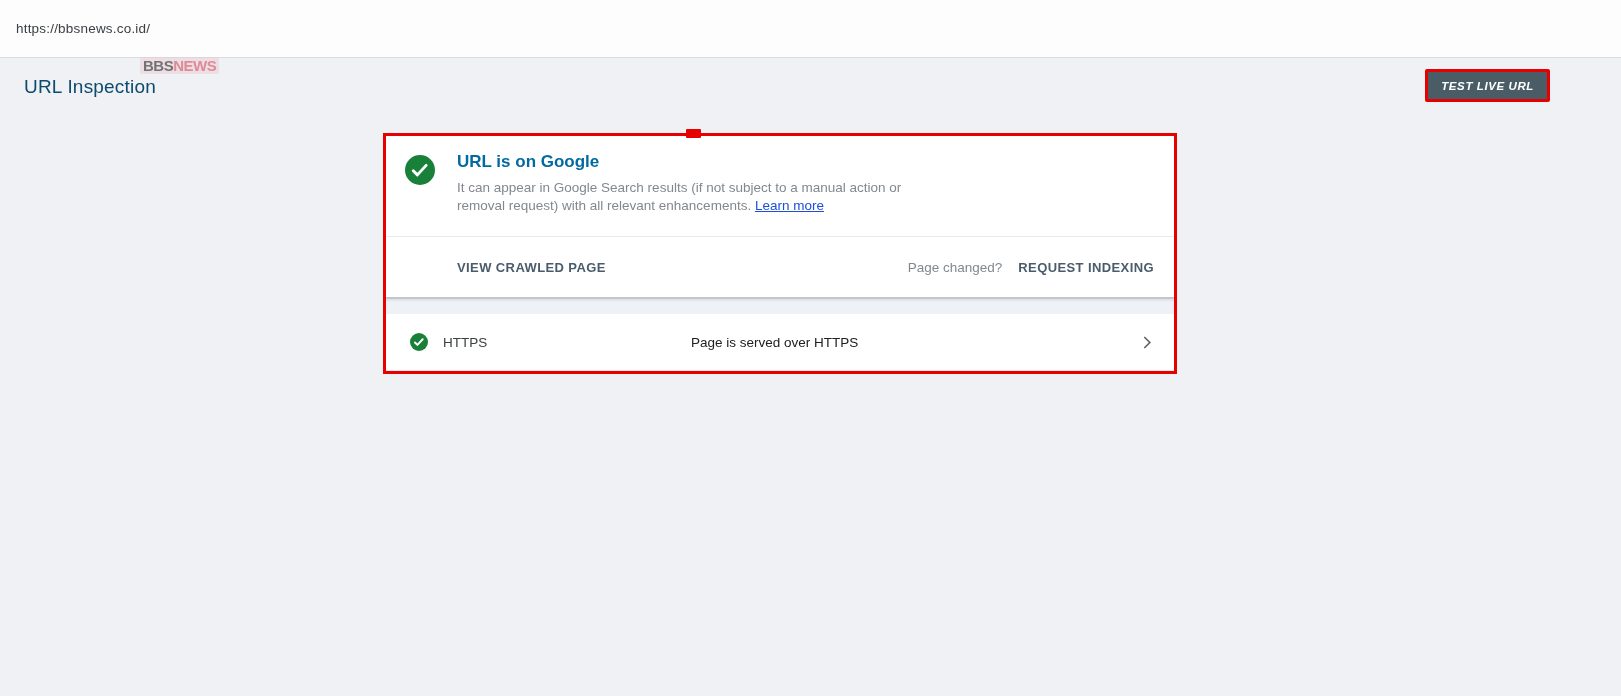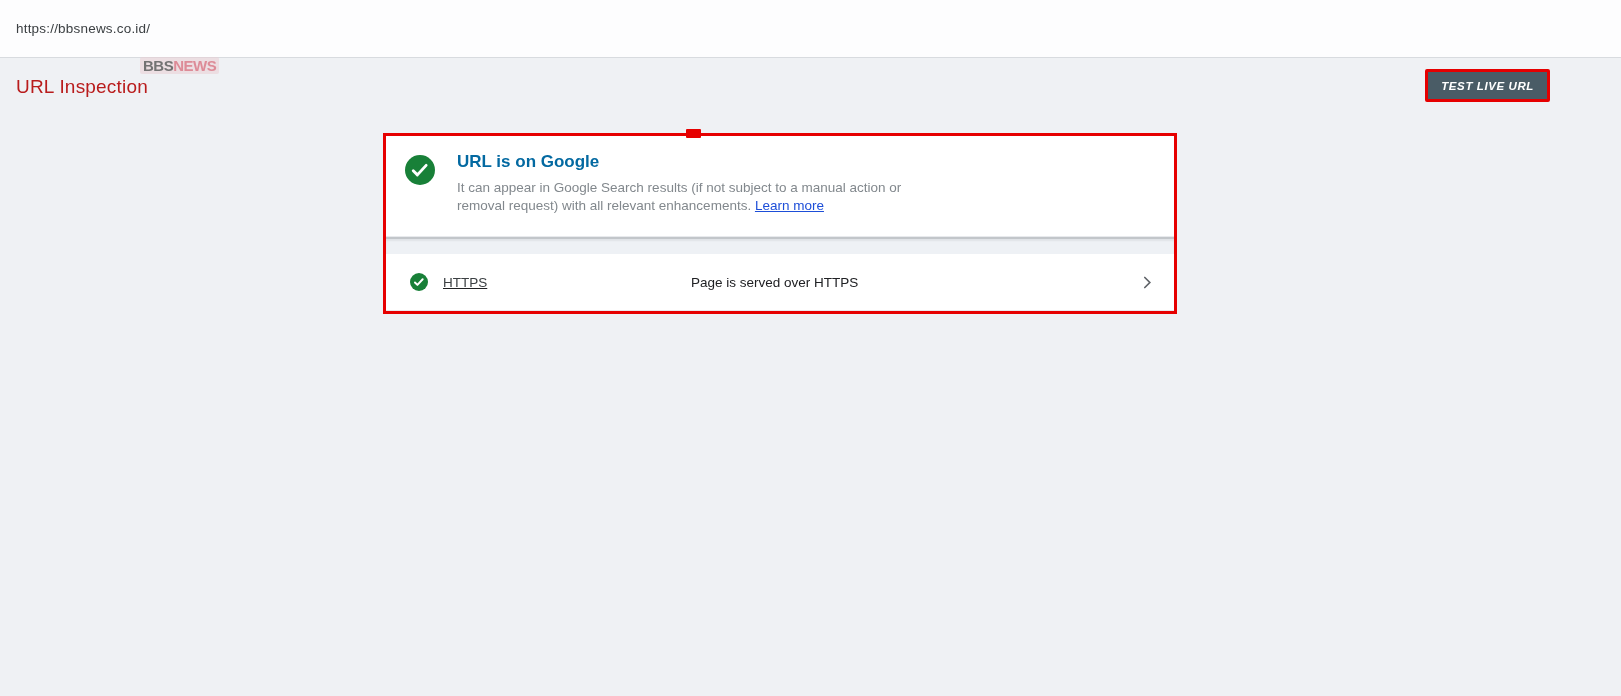--- a/index.html
+++ b/index.html
@@ -25,22 +25,22 @@
     position:absolute; left:140px; top:57px;
     display:inline-flex; align-items:center;
     background:rgba(233,205,211,.55);
     padding:0 3px; border-radius:2px;
     font-size:15px; font-weight:bold; letter-spacing:-.5px;
   }
   .watermark .wm1 { color:#737373; }
   .watermark .wm2 { color:#dd8b97; }
   
   .page-title {
-    position:absolute; left:16px; top:76px;
-    font-size:19px; color:#b91c1c; letter-spacing:.2px;
+    position:absolute; left:24px; top:76px;
+    font-size:19px; color:#0c4a6e; letter-spacing:.2px;
   }
   .test-live-btn {
     position:absolute; right:71px; top:69px;
     height:33px; padding:0 13px;
     background:#4a5c66; border:3px solid #e60000; border-radius:2px;
     color:#ffffff; font-size:11.5px; font-weight:bold; letter-spacing:.6px;
     font-family:"Liberation Sans", sans-serif;
     display:inline-flex; align-items:center; cursor:pointer;font-style:italic;
   }
   
@@ -87,21 +87,21 @@
     border-top:2px solid #c8cbd0; border-bottom:1px solid #d6d9dd;
     box-shadow: inset 0 2px 2px rgba(0,0,0,.06);
     display:flex; align-items:center; padding-left:4px;
     font-size:13.5px; color:#5f6368;
   }
   
   .row {
     position:relative; height:54px; background:#ffffff;
     display:flex; align-items:center; padding-left:24px; cursor:pointer;
   }
-  .row.tall { height:56px;text-decoration:underline; }
+  .row.tall { height:56px; }
   .row-check { width:18px; height:18px; flex:0 0 18px; }
   .row-label { margin-left:15px; font-size:13.5px; color:#3c4043; }
   .row-value { position:absolute; left:305px; font-size:13.5px; color:#202124; }
   .row-chevron { margin-left:auto; margin-right:22px; display:flex; align-items:center; }
 </style>
 </head>
 <body>
 
 <div class="topbar">
   <span class="url-text">https://bbsnews.co.id/</span>
@@ -127,20 +127,27 @@
     </span>
     <div class="status-title">URL is on Google</div>
     <div class="status-desc">
       <span>It can appear in Google Search results (if not subject to a manual action or removal request) with all relevant enhancements.</span>
       <span class="learn-more">Learn more</span>
     </div>
   </div>
 
   <div class="divider"></div>
 
+  <div class="action-row">
+    <button class="link-btn">VIEW CRAWLED PAGE</button>
+    <div class="action-right">
+      <span class="page-changed">Page changed?</span>
+      <button class="link-btn">REQUEST INDEXING</button>
+    </div>
+  </div>
 
   <div class="strip"></div>
 
 
 
   <div class="row tall">
     <span class="row-check">
       <svg width="18" height="18" viewBox="0 0 24 24">
           <circle cx="12" cy="12" r="12" fill="#188038"></circle>
           <path d="M6.6 12.6l3.3 3.3 7-7.6" stroke="#ffffff" stroke-width="2.6" fill="none" stroke-linecap="round" stroke-linejoin="round"></path>

